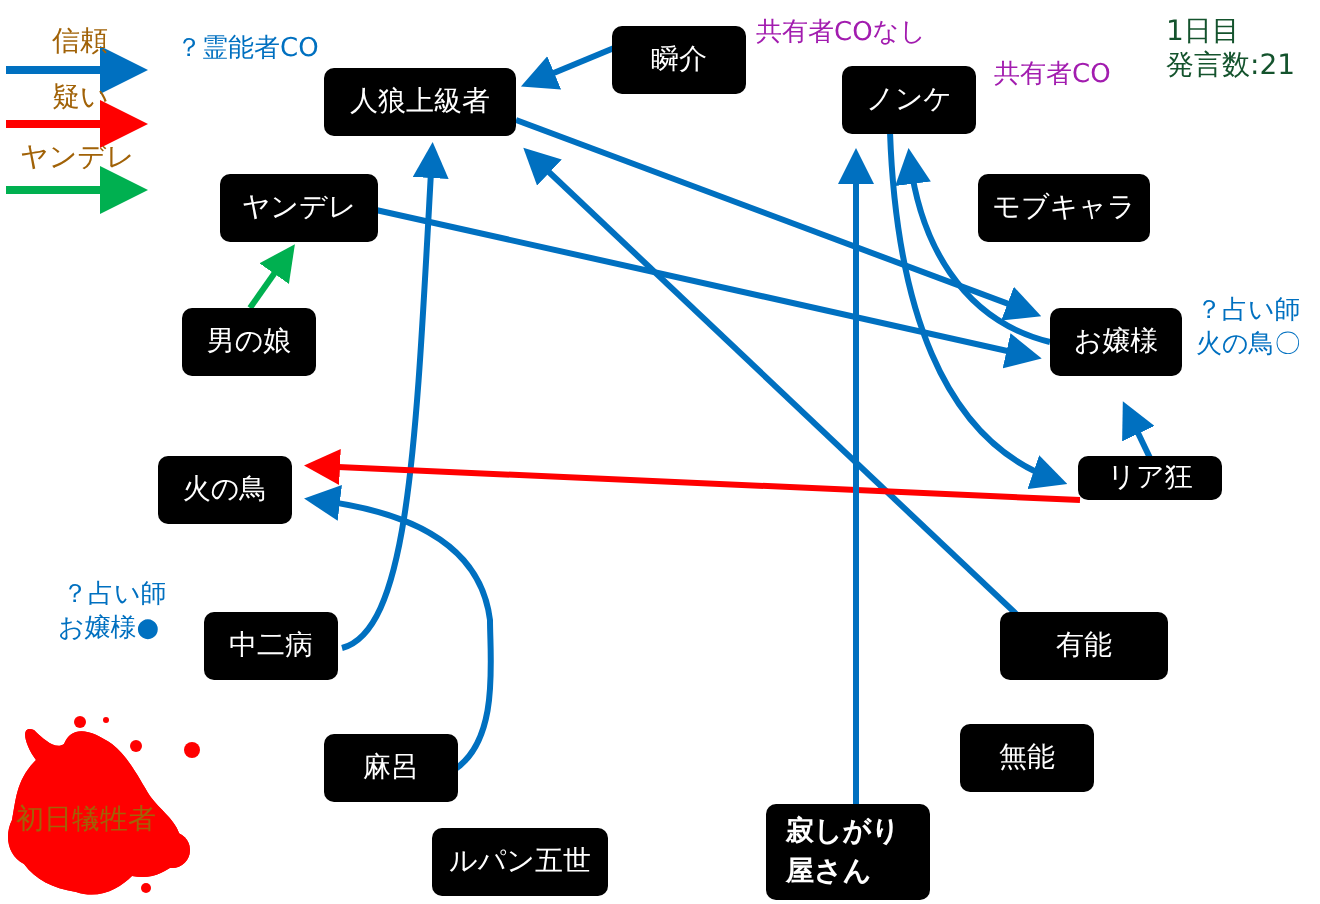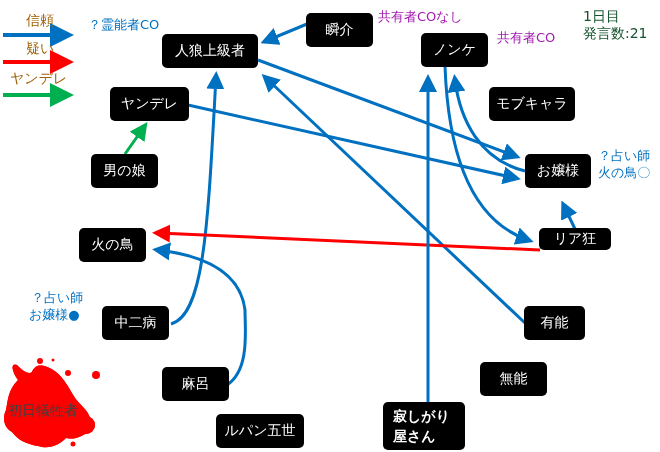--- a/index.html
+++ b/index.html
@@ -89,31 +89,31 @@
 <div class="node" style="left:162px;top:34px;width:96px;height:34px;">人狼上級者</div>
 <div class="node" style="left:306px;top:13px;width:67px;height:34px;">瞬介</div>
 <div class="node" style="left:421px;top:33px;width:67px;height:34px;">ノンケ</div>
 <div class="node" style="left:110px;top:87px;width:79px;height:34px;">ヤンデレ</div>
 <div class="node" style="left:489px;top:87px;width:86px;height:34px;">モブキャラ</div>
 <div class="node" style="left:91px;top:154px;width:67px;height:34px;">男の娘</div>
 <div class="node" style="left:525px;top:154px;width:66px;height:34px;">お嬢様</div>
 <div class="node" style="left:79px;top:228px;width:67px;height:34px;">火の鳥</div>
 <div class="node" style="left:539px;top:228px;width:72px;height:22px;">リア狂</div>
 <div class="node" style="left:102px;top:306px;width:67px;height:34px;">中二病</div>
-<div class="node" style="left:524px;top:306px;width:61px;height:34px;font-family:Liberation Serif, serif;">有能</div>
+<div class="node" style="left:500px;top:306px;width:84px;height:34px;font-family:Liberation Serif, serif;">有能</div>
 <div class="node" style="left:162px;top:367px;width:67px;height:34px;">麻呂</div>
 <div class="node" style="left:480px;top:362px;width:67px;height:34px;">無能</div>
 <div class="node" style="left:3px;top:393px;width:97px;height:34px;background:transparent;">
   <div style="position:absolute;left:0;top:0;width:97px;height:34px;background:#000;border-radius:5px;z-index:-1;"></div>
 </div>
 <svg style="position:absolute;left:0;top:0;width:660px;height:452px;pointer-events:none;" viewBox="0 0 660 452">
   <g fill="#ff0000">
     <path d="M18,380 C12,372 10,362 17,365 C22,370 28,375 32,372 C36,362 46,365 56,372 C64,378 70,390 75,398 C80,405 88,410 90,418 C95,423 96,430 88,432 C82,436 76,440 66,438 C60,444 50,450 38,446 C26,444 18,440 12,432 C4,428 2,418 6,410 C8,400 8,390 18,380 Z"></path>
     <circle cx="86" cy="425" r="9"></circle>
   </g>
 </svg>
-<div class="label" style="left:8px;top:402px;color:#404040;font-size:14px;">初日犠牲者</div>
+<div class="label" style="left:8px;top:402px;color:#a16207;font-size:14px;">初日犠牲者</div>
 
 <div class="node" style="left:216px;top:414px;width:88px;height:34px;">ルパン五世</div>
 <div class="node multi" style="left:383px;top:402px;width:82px;height:48px;font-weight:bold;">
   <span>寂しがり</span>
   <span>屋さん</span>
 </div>
 
 </body></html>

